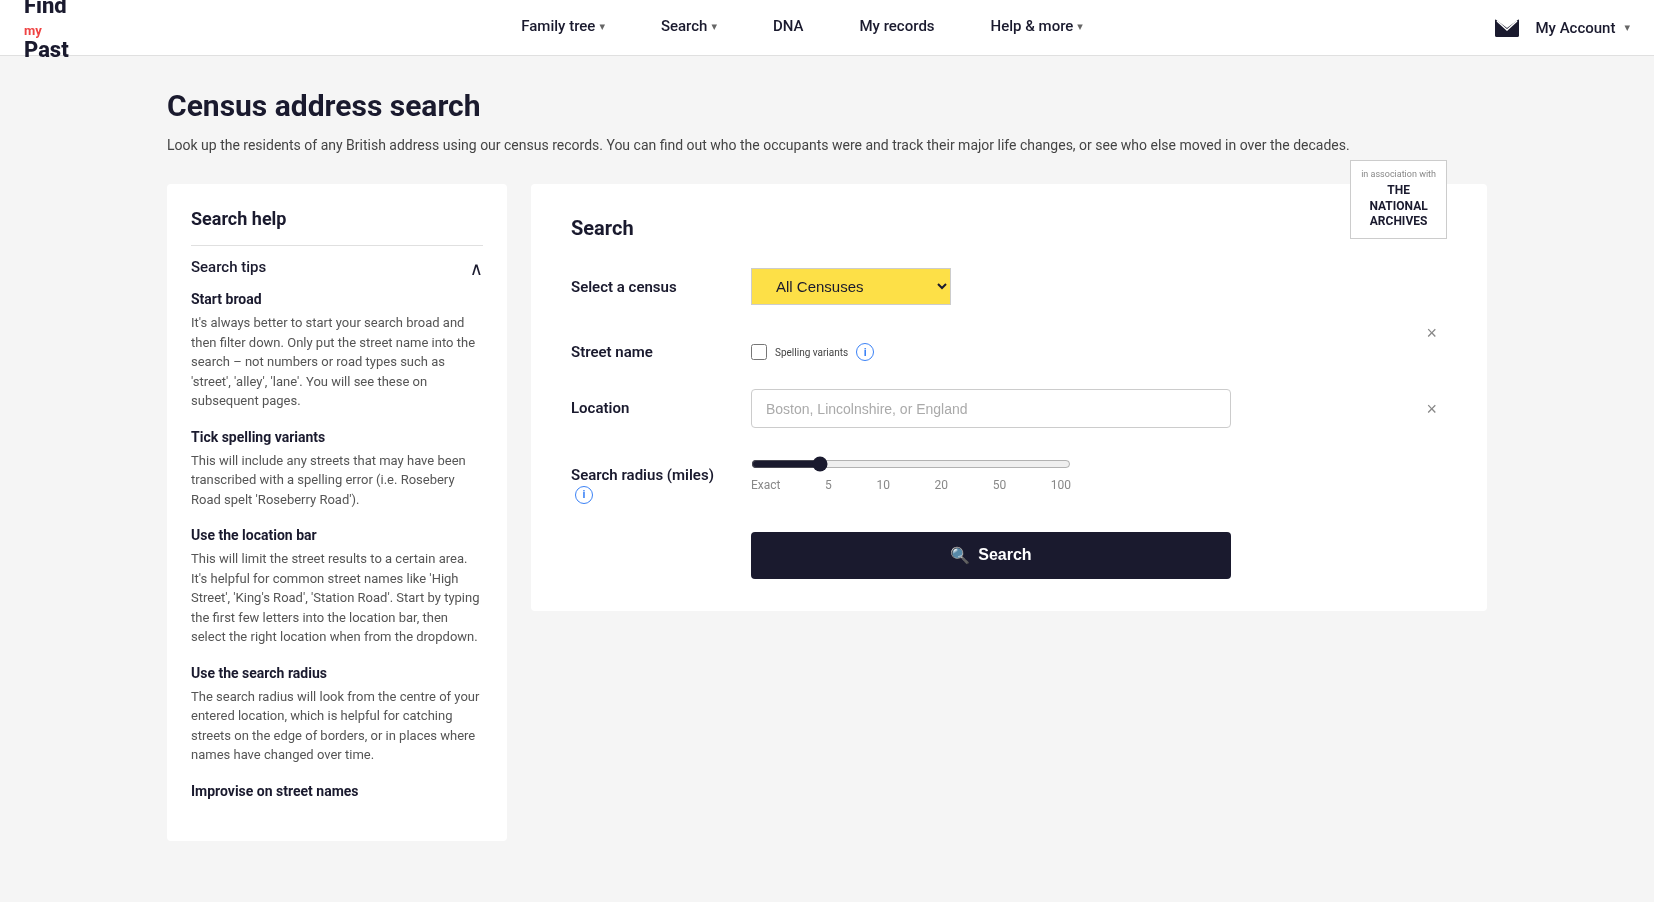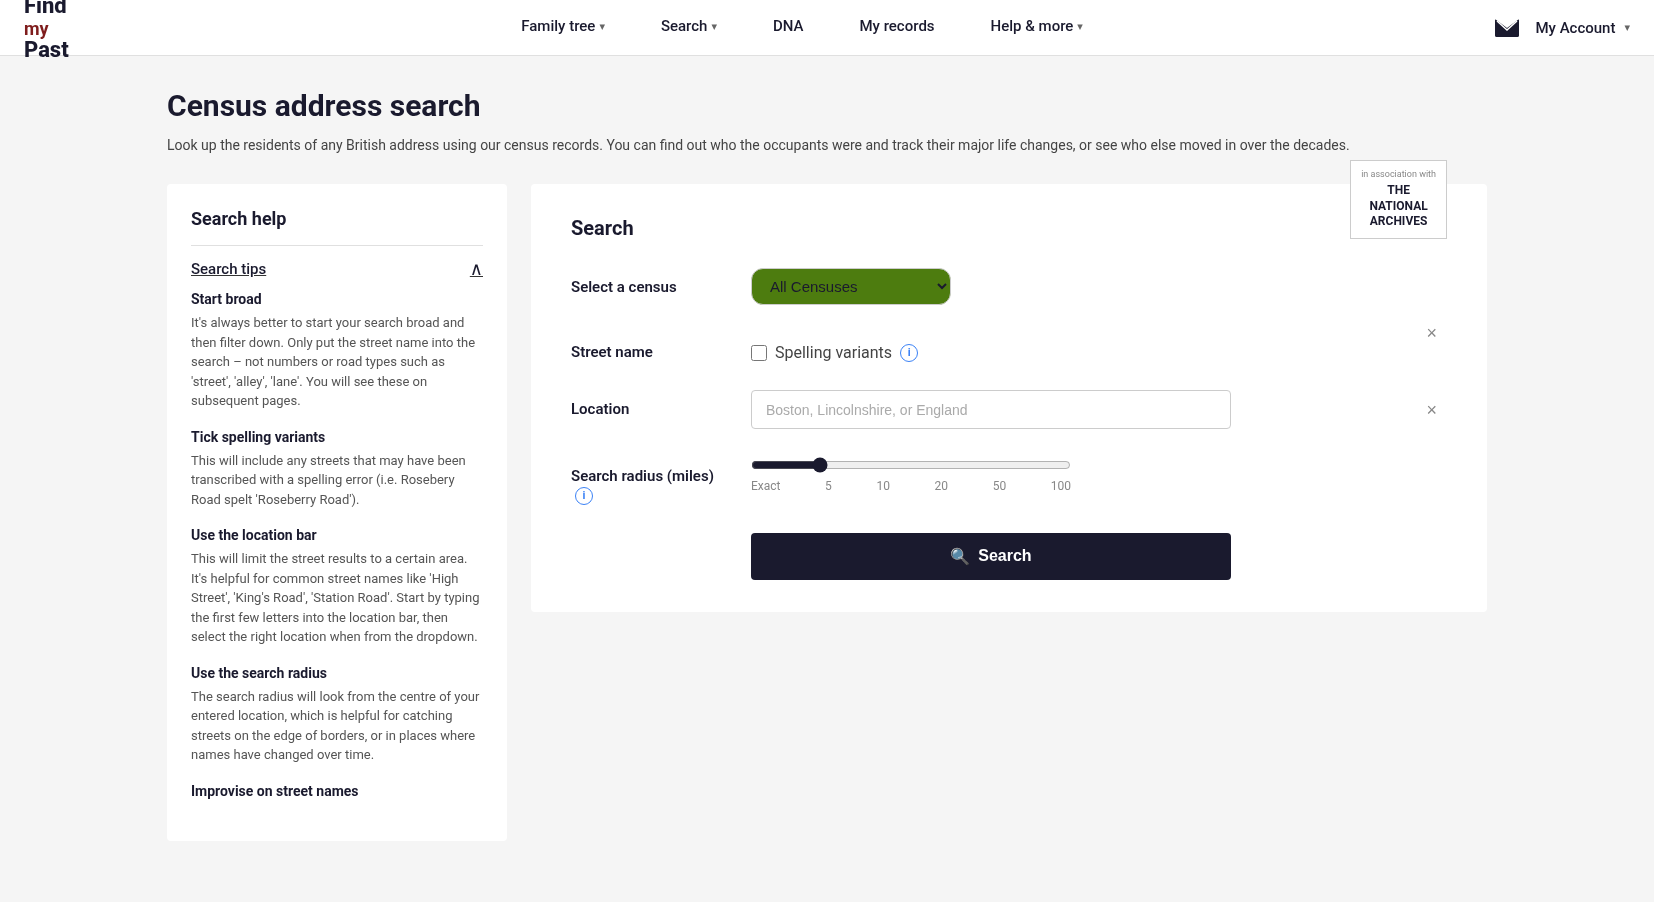--- a/index.html
+++ b/index.html
@@ -32,22 +32,22 @@
 
     .logo-text {
       font-size: 22px;
       font-weight: 800;
       line-height: 1;
       color: #1a1a2e;
     }
 
     .logo-find { display: block; }
     .logo-my {
-      font-size: 18px;
-      color: #7f1d1d;
+      font-size: 13px;
+      color: #ef4444;
       font-weight: 700;
     }
     .logo-past { display: block; }
 
     .nav-links {
       display: flex;
       align-items: center;
       gap: 0;
       flex: 1;
       justify-content: center;
@@ -172,25 +172,24 @@
     .search-help-title {
       font-size: 18px;
       font-weight: 700;
       color: #1a1a2e;
       margin-bottom: 16px;
     }
 
     .search-tips-header {
       display: flex;
       justify-content: space-between;
-      align-items: center;
+      align-items: flex-start;
       border-top: 1px solid #e0e0e0;
       padding: 12px 0;
       cursor: pointer;
-      text-decoration: underline;
     }
 
     .search-tips-title {
       font-size: 15px;
       color: #1a1a2e;
       font-weight: 500;
     }
 
     .chevron-up {
       font-size: 18px;
@@ -300,21 +299,21 @@
     }
 
     .spelling-checkbox {
       width: 16px;
       height: 16px;
       cursor: pointer;
       accent-color: #1a1a2e;
     }
 
     .spelling-label {
-      font-size: 16px;
+      font-size: 10px;
       color: #444;
     }
 
     .info-icon {
       width: 18px;
       height: 18px;
       border-radius: 50%;
       border: 1.5px solid #3b82f6;
       display: inline-flex;
       align-items: center;
@@ -462,21 +461,21 @@
         </div>
     </div>
 
     <div class="search-form-panel">
       <h2 class="form-section-title">Search</h2>
 
       <div class="form-row">
         <div class="form-label">Select a census</div>
         <div class="form-controls">
           <div class="census-select-inner">
-            <select style="border:1px solid #ccc; border-radius:12px; padding:8px 14px; font-size:15px; color:#1a1a2e; cursor:pointer; background:#4d7c0f; min-width:200px; appearance:auto;" id="census-dropdown">
+            <select style="border:1px solid #ccc; border-radius:0; padding:8px 20px; font-size:15px; color:#1a1a2e; cursor:pointer; background:#fde047; min-width:200px; appearance:auto;" id="census-dropdown">
             <option value="All Censuses">All Censuses</option><option value="1841">1841</option><option value="1851">1851</option><option value="1861">1861</option><option value="1871">1871</option><option value="1881">1881</option><option value="1891">1891</option><option value="1901">1901</option><option value="1911">1911</option></select>
           </div>
         </div>
       </div>
 
       <div class="form-row">
         <div class="form-label">Street name</div>
         <div class="form-controls">
           <div class="text-input-wrapper">
             <button class="input-clear-btn" title="Clear">×</button>

